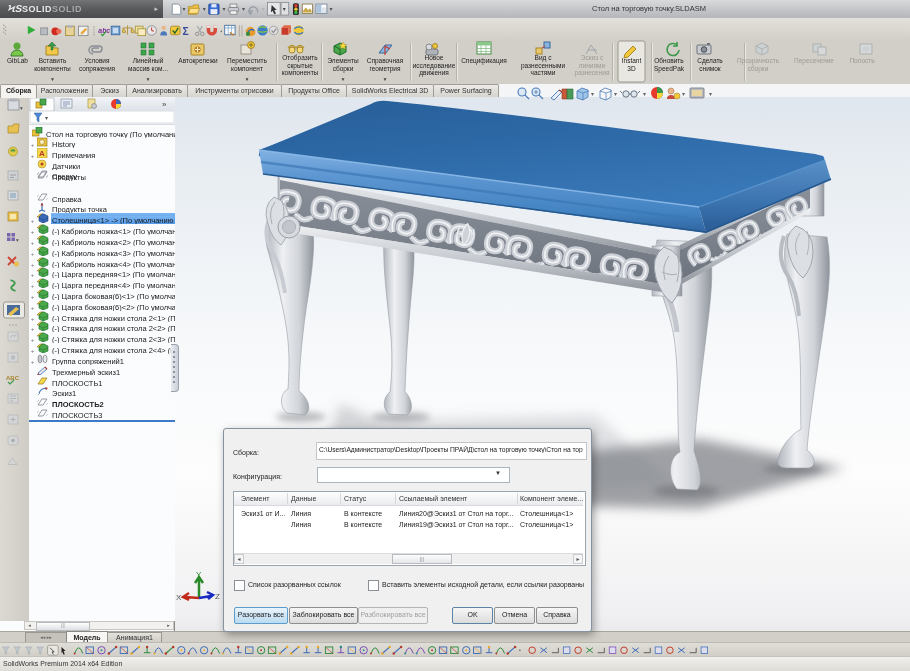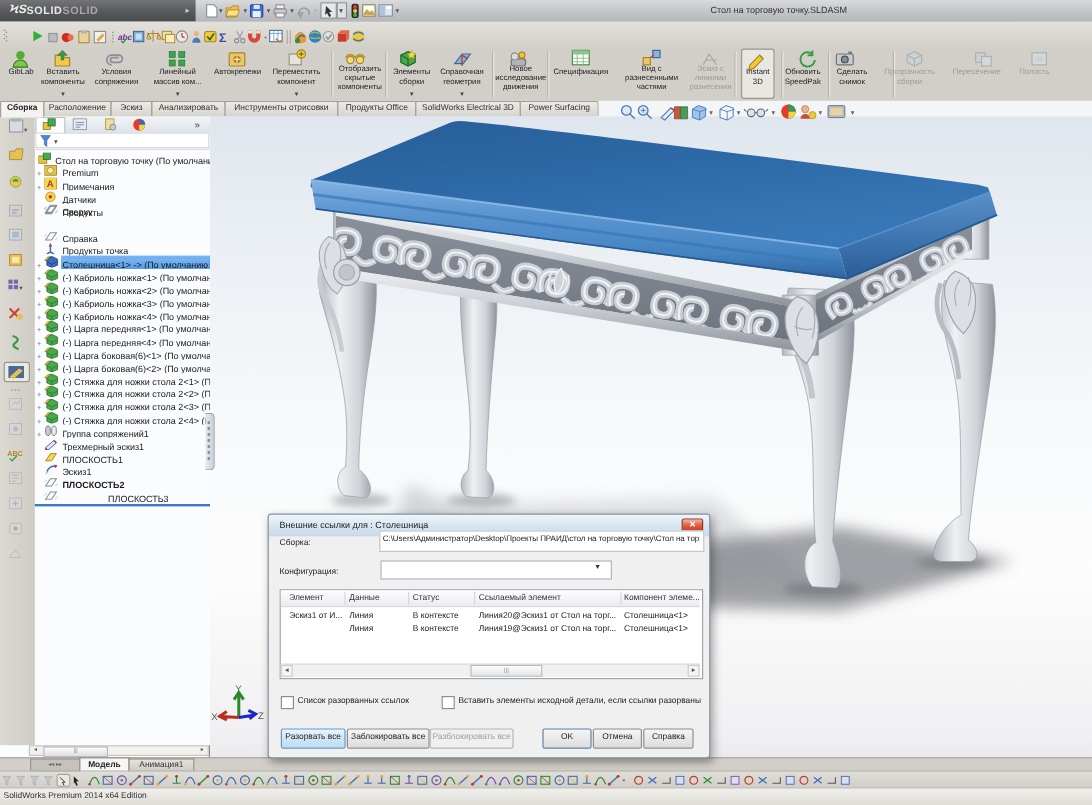--- a/index.html
+++ b/index.html
@@ -499,21 +499,21 @@
  <text x="16" y="9" font-size="6" fill="#555">▾</text>
 </svg>
 </div>
 <div class="trow" style="top:29.5px"><span style="display:inline-block;width:2px"></span><span class="tic"><svg width="11" height="10">
           <rect x="0" y="3" width="7" height="6" fill="#e8c43a" stroke="#8a6a1a" stroke-width="0.6"></rect>
           <rect x="4" y="0" width="6" height="6" fill="#4aa84a" stroke="#1a6a2a" stroke-width="0.6"></rect>
         </svg></span><span>Стол на торговую точку  (По умолчани</span></div>
 <div class="trow" style="top:40.3px"><span class="px">+</span><span class="tic"><svg width="11" height="10">
           <rect x="0" y="1" width="10" height="8" fill="#e8c43a" stroke="#8a6a1a" stroke-width="0.6"></rect>
           <circle cx="5" cy="5" r="2.5" fill="#f8ecc0" stroke="#8a6a1a" stroke-width="0.5"></circle>
-        </svg></span><span style="padding:0 1px;">Premium</span></div>
+        </svg></span><span style="padding:0 1px;">History</span></div>
 <div class="trow" style="top:51.2px"><span class="px">+</span><span class="tic"><svg width="11" height="10">
           <rect x="0" y="0" width="10" height="10" fill="#f4d84a" stroke="#a8862a" stroke-width="0.6"></rect>
           <text x="2" y="8" font-size="8" fill="#b83a2a" font-weight="bold" font-family="Liberation Sans">A</text>
         </svg></span><span style="padding:0 1px;">Примечания</span></div>
 <div class="trow" style="top:62.0px"><span class="px"> </span><span class="tic"><svg width="11" height="10">
           <circle cx="5" cy="5" r="4" fill="#f4d84a" stroke="#a8862a" stroke-width="0.6"></circle>
           <circle cx="5" cy="5" r="1.5" fill="#b83a2a"></circle>
         </svg></span><span style="padding:0 1px;">Датчики</span></div>
 <div class="trow" style="top:72.8px"><span class="px"> </span><span class="tic"><svg width="13" height="10">
           <path d="M2,8 L6,2 L11,2 L7,8 Z" fill="none" stroke="#8a9098" stroke-width="0.9"></path>
@@ -614,21 +614,21 @@
           <path d="M8,1 l3,1 l-2,2 z" fill="#b83a2a"></path>
           <path d="M1,9 l2,-2" stroke="#888" stroke-width="0.8"></path>
         </svg></span><span style="padding:0 1px;">Эскиз1</span></div>
 <div class="trow" style="top:300.2px"><span class="px"> </span><span class="tic"><svg width="13" height="10">
           <path d="M2,8 L6,2 L11,2 L7,8 Z" fill="none" stroke="#8a9098" stroke-width="0.9"></path>
           <path d="M1,5 l2,-2 M10,8 l2,-2" stroke="#b0b6bc" stroke-width="0.7"></path>
         </svg></span><span style="padding:0 1px;font-weight:bold;">ПЛОСКОСТЬ2</span></div>
 <div class="trow" style="top:311.1px"><span class="px"> </span><span class="tic"><svg width="13" height="10">
           <path d="M2,8 L6,2 L11,2 L7,8 Z" fill="none" stroke="#8a9098" stroke-width="0.9"></path>
           <path d="M1,5 l2,-2 M10,8 l2,-2" stroke="#b0b6bc" stroke-width="0.7"></path>
-        </svg></span><span style="padding:0 1px;margin-left:38px;">ПЛОСКОСТЬ3</span></div>
+        </svg></span><span style="padding:0 1px;">ПЛОСКОСТЬ3</span></div>
 <div style="position:absolute;left:0;top:323px;width:146px;height:2px;background:#3a7ac8"></div>
 </div>
 <div class="abs" style="left:171px;top:344px;width:7px;height:46px;background:linear-gradient(90deg,#e8ecf1,#c9cfd7);border:1px solid #9aa2ab;border-left:none;border-radius:0 4px 4px 0;z-index:4">
     <div style="position:absolute;left:2px;top:6px;width:2px;height:34px;background:repeating-linear-gradient(#8a929b 0 2px,transparent 2px 5px)"></div>
   </div>
 
 <div class="abs" id="viewport">
     <div style="position:absolute;left:322px;top:0;width:413px;height:13px;background:#f3f5f7"></div>
     <svg width="735" height="558" style="position:absolute;left:0;top:0">
 <defs>
@@ -1150,24 +1150,20 @@
           <rect x="1" y="2" width="8" height="8" fill="#dde" stroke="#3a6ab8" stroke-width="0.9"></rect>
         </g>
       </g>
     </svg>
   </div>
 <div class="abs" id="statusbar">
     <span>SolidWorks Premium 2014 x64 Edition</span>
   </div>
 
 <div class="abs" id="dlg">
-<div id="dlgtitle">
-      <span>Внешние ссылки для : Столешница</span>
-      <div id="dlgclose">✕</div>
-    </div>
 <div class="dlbl" style="left:9px;top:20px">Сборка:</div>
 <div class="fld" style="left:92px;top:13px;width:269px;height:16px;border-color:#c0c5ca"></div>
 <div class="dlbl" style="left:95px;top:17px;width:264px;white-space:nowrap;overflow:hidden;font-size:6.7px;letter-spacing:-0.05px">C:\Users\Администратор\Desktop\Проекты ПРАЙД\стол на торговую точку\Стол на торгов</div>
 <div class="dlbl" style="left:9px;top:44px">Конфигурация:</div>
 <div class="fld" style="left:93px;top:38px;width:191px;height:14px"></div>
 <div style="position:absolute;left:271px;top:41px;font-size:6px;color:#333">▼</div>
 
 <div class="fld" style="left:9px;top:62px;width:351px;height:73px;border-color:#9aa5ad"></div>
 <div style="position:absolute;left:10px;top:63px;width:349px;height:13px;background:linear-gradient(#fdfdfe,#f2f3f5 60%,#e9ebee);border-bottom:1px solid #d8dadd"></div>
 <div class="dlbl" style="left:17px;top:66px;color:#333">Элемент</div>

